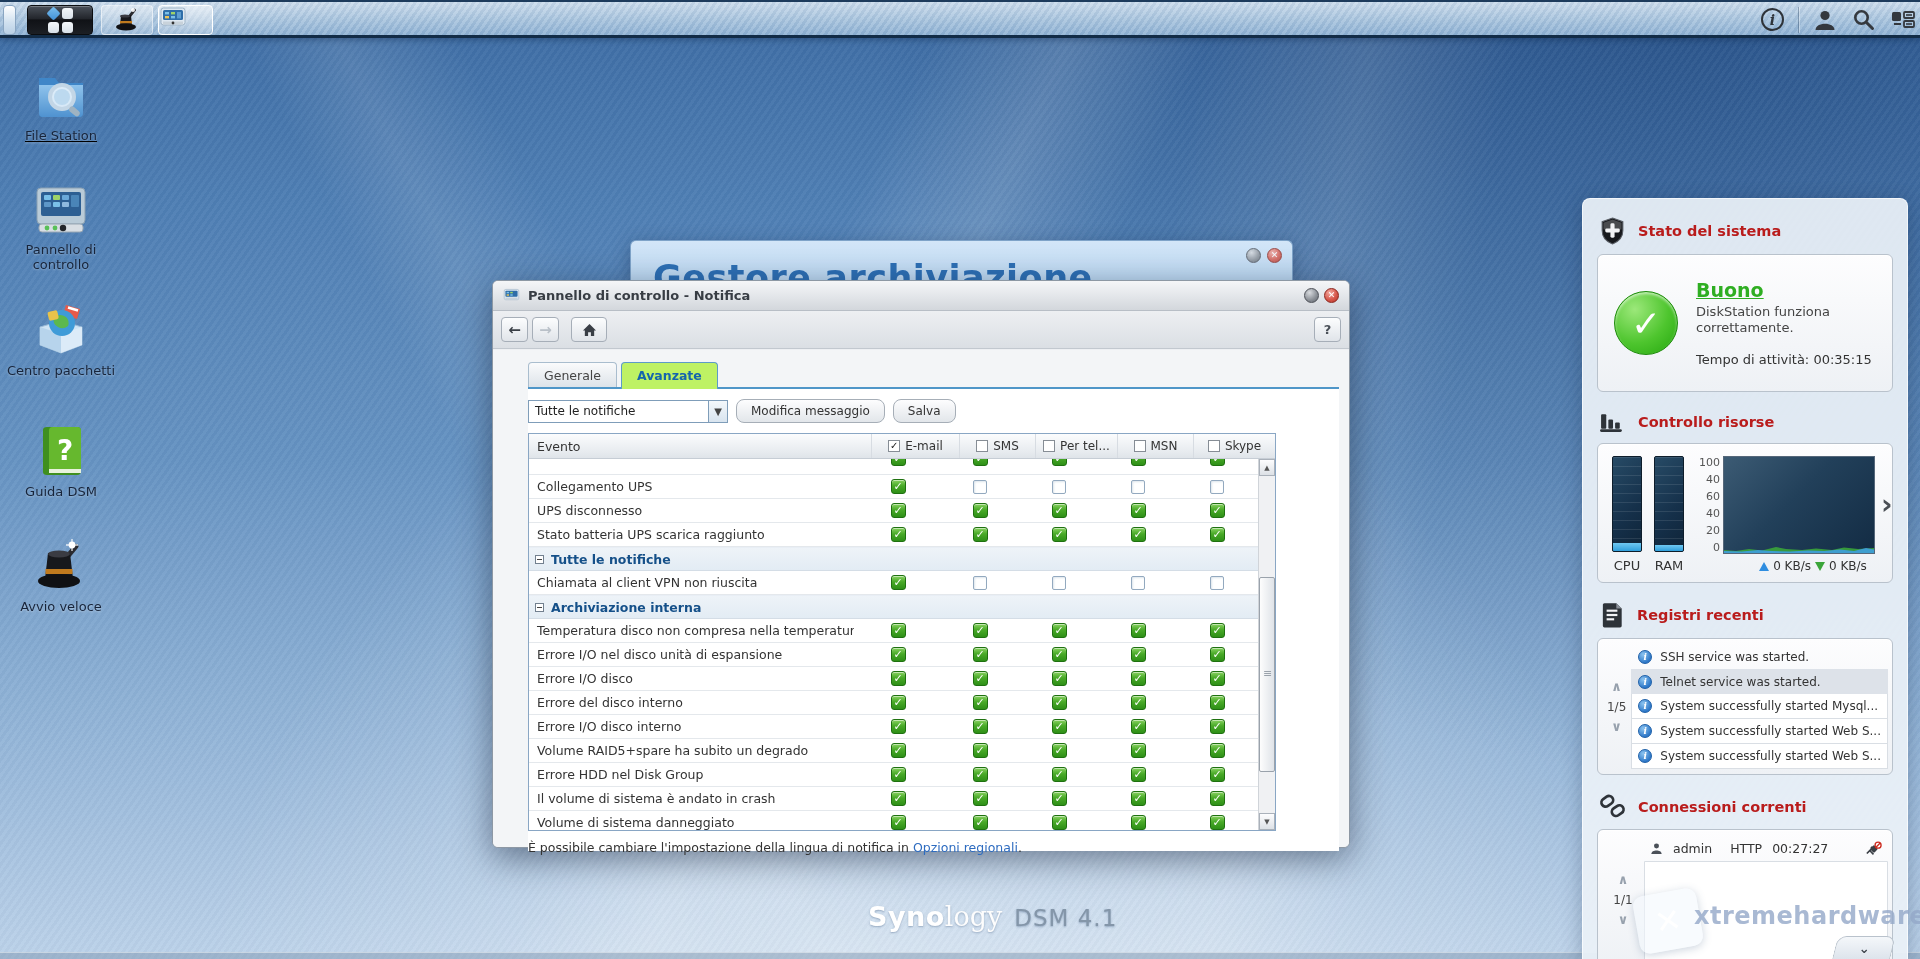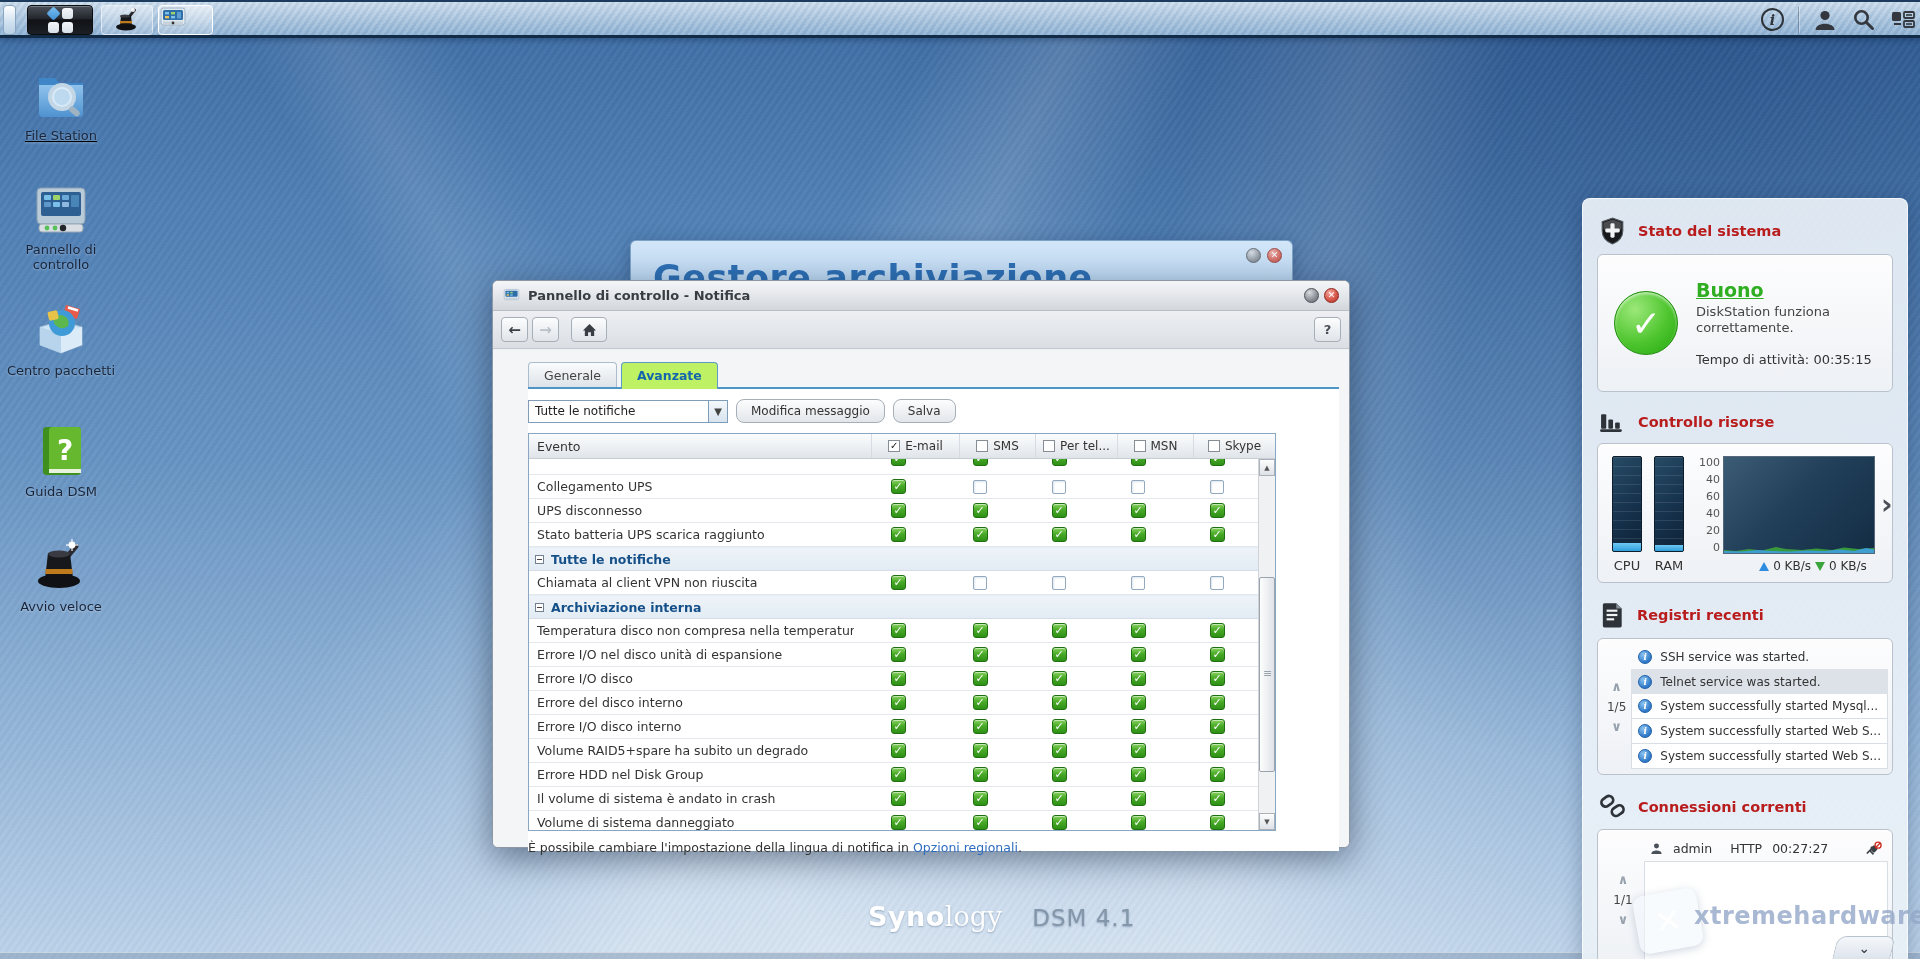--- a/index.html
+++ b/index.html
@@ -200,21 +200,21 @@
     border-radius:9px 9px 0 0; transform:skewX(-14deg); display:flex; align-items:center; justify-content:center; }
   .panel-chevron span { transform:skewX(14deg); color:#3c434b; font-size:13px; font-weight:bold; }
 
   
   .watermark { position:absolute; left:1636px; top:888px; z-index:8; pointer-events:none; }
   .wm-box { position:absolute; left:0; top:4px; width:64px; height:58px; border-radius:10px;
     background:rgba(242,248,253,.55); transform:rotate(-10deg); box-shadow:0 2px 8px rgba(60,90,130,.25);
     display:flex; align-items:center; justify-content:center; color:rgba(255,255,255,.9); font-size:32px; font-weight:bold; }
   .wm-text { position:absolute; left:58px; top:14px; font-size:24px; font-weight:bold;
     color:rgba(148,168,200,.8); letter-spacing:.5px; white-space:nowrap; }
-  .brand { position:absolute; left:868px; top:901px; z-index:3; display:flex; align-items:baseline; gap:30px;
+  .brand { position:absolute; left:868px; top:901px; z-index:3; display:flex; align-items:baseline; gap:12px;
     text-shadow:0 1px 2px rgba(40,70,110,.35); }
   .brand .syno { font-size:27px; color:#fff; font-weight:bold; letter-spacing:.5px; }
   .brand .logy { font-size:27px; color:#fdfdfd; font-weight:normal; font-family:"DejaVu Serif","Liberation Serif",serif; }
   .brand .dsm { font-size:23px; color:#8496a9; letter-spacing:1px; }
 </style>
 </head>
 <body>
 
 <div class="desktop"></div>
 

